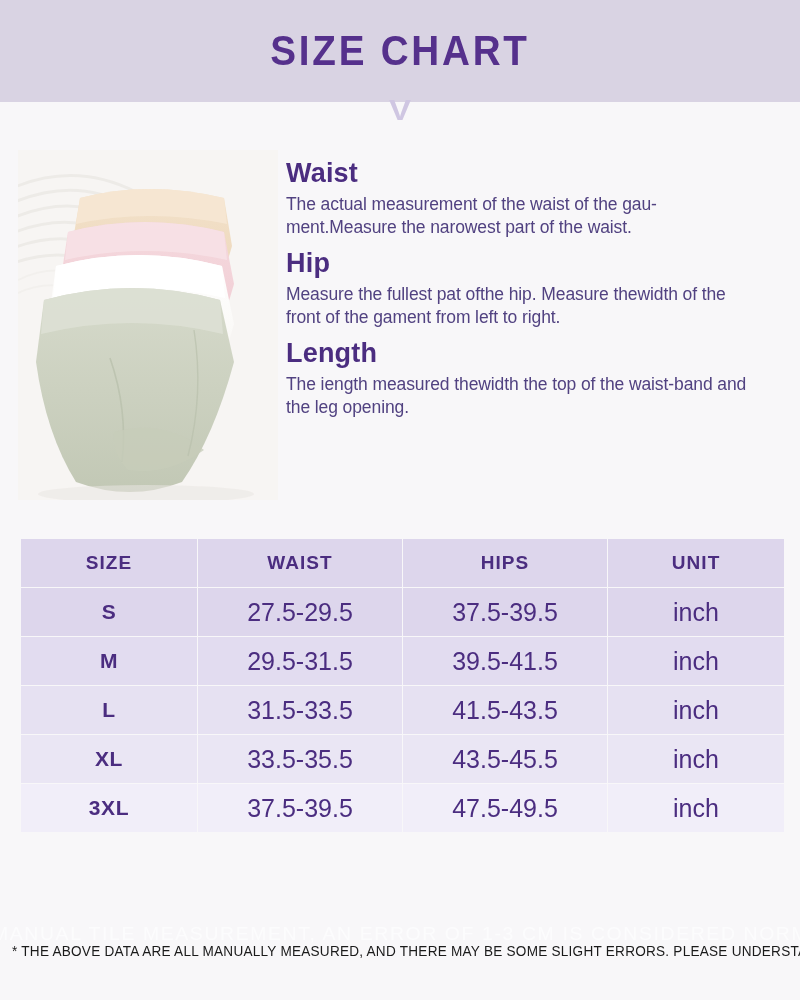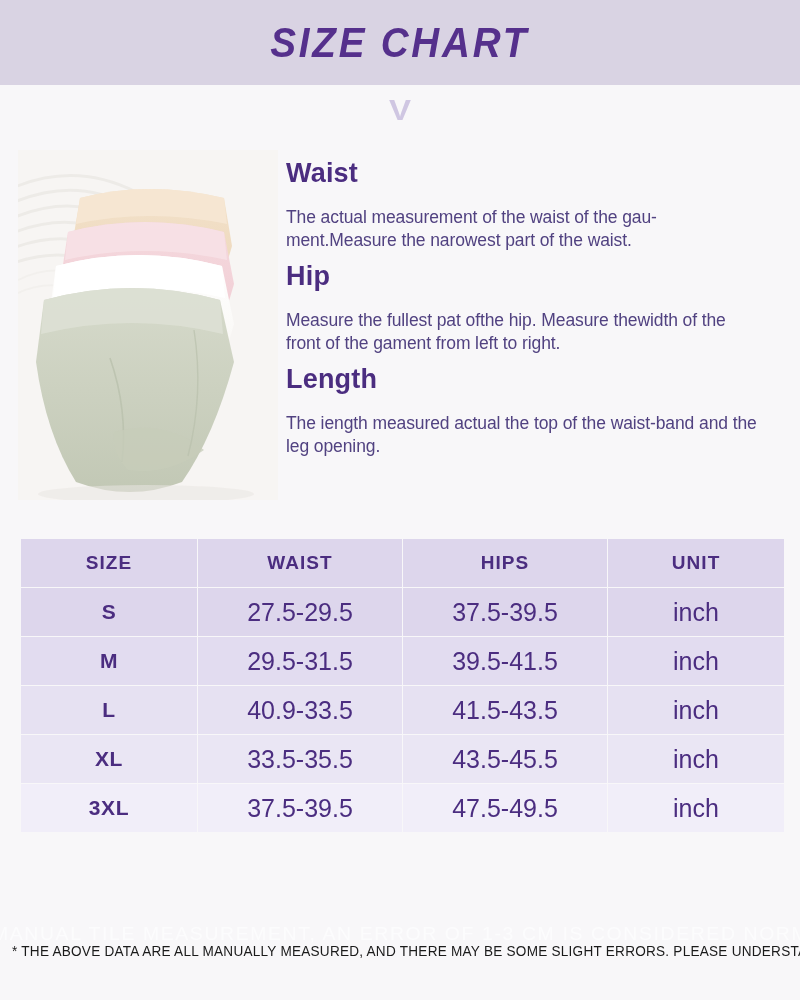--- a/index.html
+++ b/index.html
@@ -14,26 +14,25 @@
     font-family: "Liberation Sans", sans-serif;
     overflow: hidden;
     position: relative;
   }
 
   
   .header-band {
     position: absolute;
     left: 0; top: 0;
     width: 800px;
-    height: 85px;
+    height: 102px;
     background: #d9d3e3;
     display: flex;
     align-items: center;
     justify-content: center;
-    font-style: italic;
   }
   .header-title {
     font-family: "Liberation Sans Narrow", "Liberation Sans", sans-serif;
     font-size: 42px;
     font-weight: bold;
     letter-spacing: 3px;
     color: #55308c;
     transform: scaleX(0.92);
     white-space: nowrap;
   }
@@ -79,21 +78,21 @@
   }
   .desc h3 {
     margin: 0;
     font-size: 27px;
     font-weight: bold;
     color: #4b2d80;
     line-height: 1.18;
     letter-spacing: 0.2px;
   }
   .desc p {
-    margin: 16px 0 9px 0;
+    margin: 3px 0 9px 0;
     font-size: 17.5px;
     color: #514281;
     line-height: 1.32;
     letter-spacing: -0.1px;
   }
 
   
   .size-table {
     position: absolute;
     left: 20px; top: 538px;
@@ -243,21 +242,21 @@
       <ellipse cx="128" cy="344" rx="108" ry="9" fill="#e9e6e1" opacity="0.55"></ellipse>
     </svg>
   </div>
 
   <div class="desc">
     <h3>Waist</h3>
     <p>The actual measurement of the waist of the gau-ment.Measure the narowest part of the waist.</p>
     <h3>Hip</h3>
     <p>Measure the fullest pat ofthe hip. Measure thewidth of the front of the gament from left to right.</p>
     <h3>Length</h3>
-    <p>The iength measured actual the top of the waist-band and the leg opening.</p>
+    <p>The iength measured thewidth the top of the waist-band and the leg opening.</p>
   </div>
 </div>
 
 <table class="size-table">
   <colgroup>
     <col class="col-size">
       <col class="col-waist">
       <col class="col-hips">
       <col class="col-unit">
   </colgroup>
@@ -277,21 +276,21 @@
       <td class="unit-cell">inch</td>
     </tr>
     <tr class="r-1">
       <td class="size-cell">M</td>
       <td>29.5-31.5</td>
       <td>39.5-41.5</td>
       <td class="unit-cell">inch</td>
     </tr>
     <tr class="r-2">
       <td class="size-cell">L</td>
-      <td>40.9-33.5</td>
+      <td>31.5-33.5</td>
       <td>41.5-43.5</td>
       <td class="unit-cell">inch</td>
     </tr>
     <tr class="r-3">
       <td class="size-cell">XL</td>
       <td>33.5-35.5</td>
       <td>43.5-45.5</td>
       <td class="unit-cell">inch</td>
     </tr>
     <tr class="r-5">

